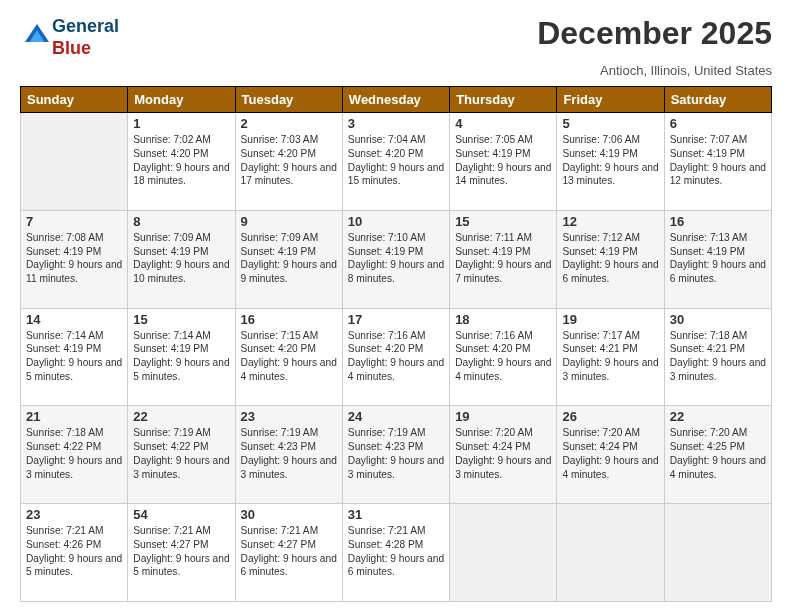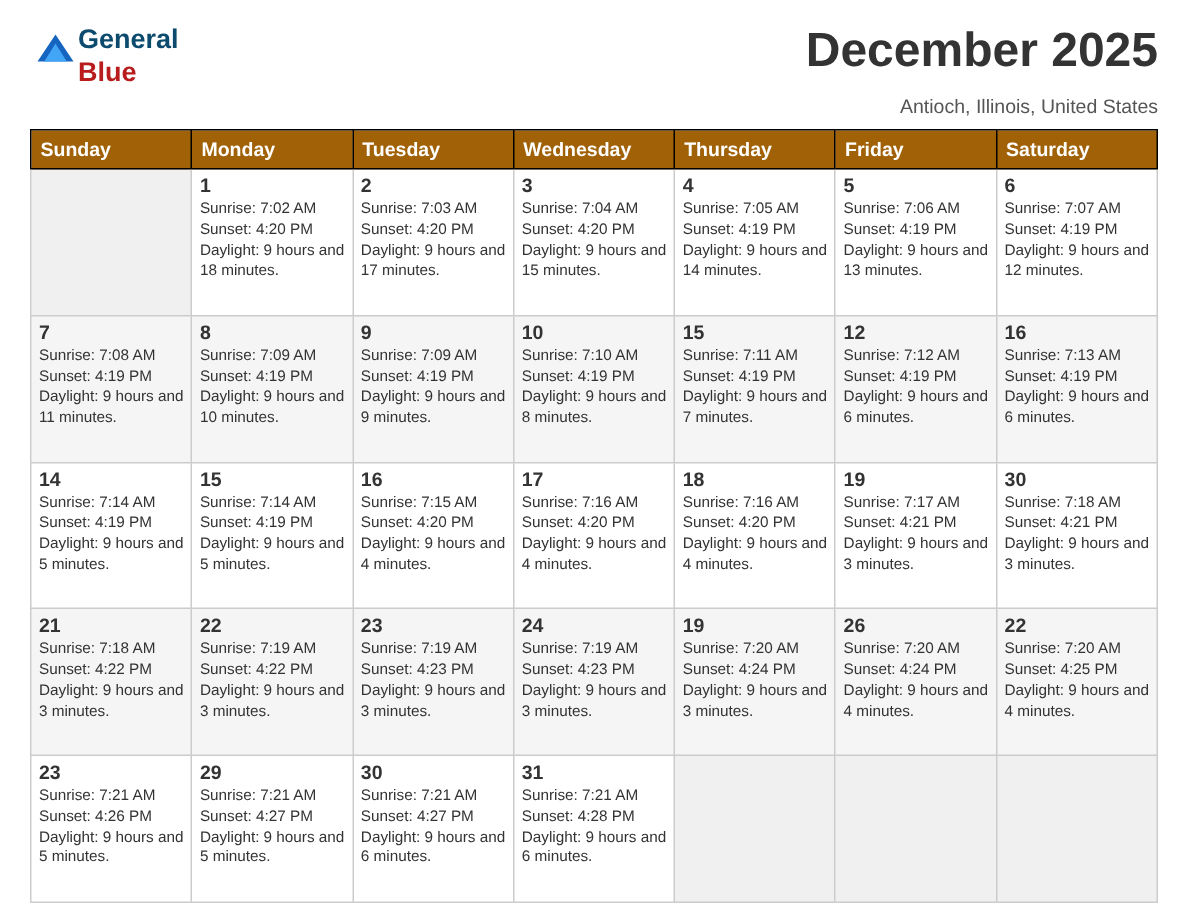--- a/index.html
+++ b/index.html
@@ -257,21 +257,21 @@
             <span class="day-num">22</span>
             <div class="day-info">Sunrise: 7:20 AM<br>Sunset: 4:25 PM<br>Daylight: 9 hours and 4 minutes.</div>
           </td>
         </tr>
         <tr>
           <td>
             <span class="day-num">23</span>
             <div class="day-info">Sunrise: 7:21 AM<br>Sunset: 4:26 PM<br>Daylight: 9 hours and 5 minutes.</div>
           </td>
           <td>
-            <span class="day-num">29</span>
+            <span class="day-num">54</span>
             <div class="day-info">Sunrise: 7:21 AM<br>Sunset: 4:27 PM<br>Daylight: 9 hours and 5 minutes.</div>
           </td>
           <td>
             <span class="day-num">30</span>
             <div class="day-info">Sunrise: 7:21 AM<br>Sunset: 4:27 PM<br>Daylight: 9 hours and 6 minutes.</div>
           </td>
           <td>
             <span class="day-num">31</span>
             <div class="day-info">Sunrise: 7:21 AM<br>Sunset: 4:28 PM<br>Daylight: 9 hours and 6 minutes.</div>
           </td>

